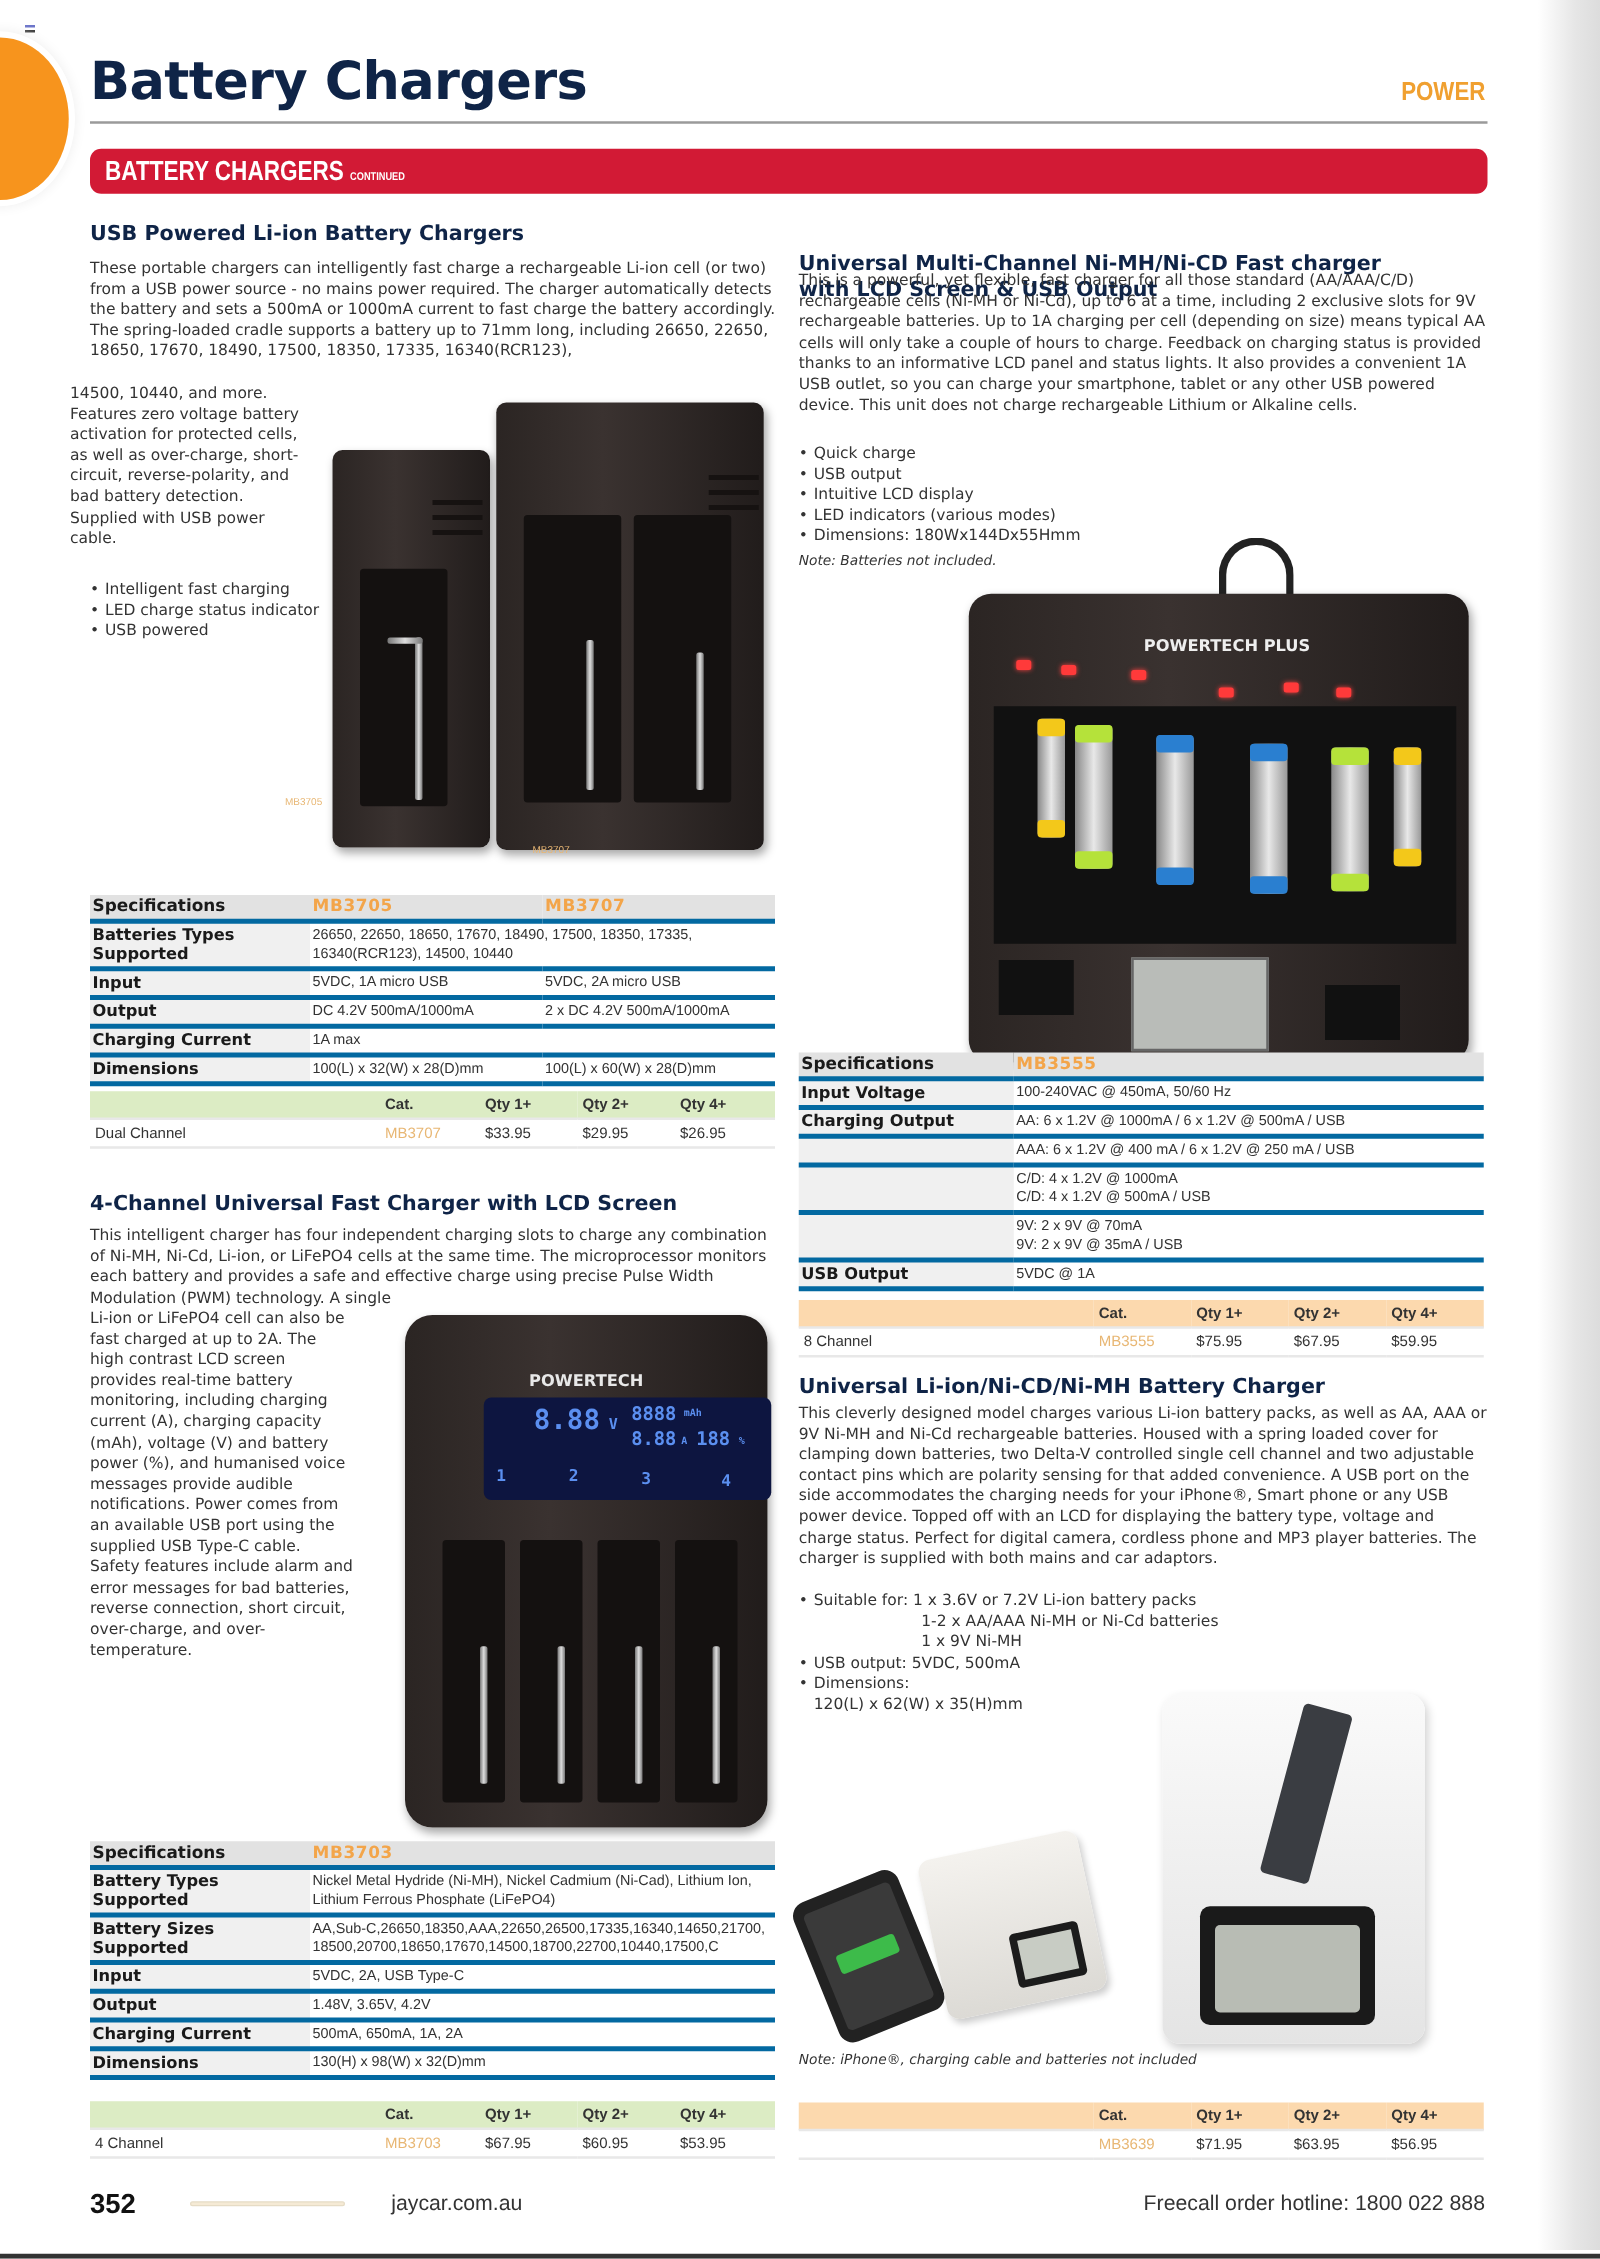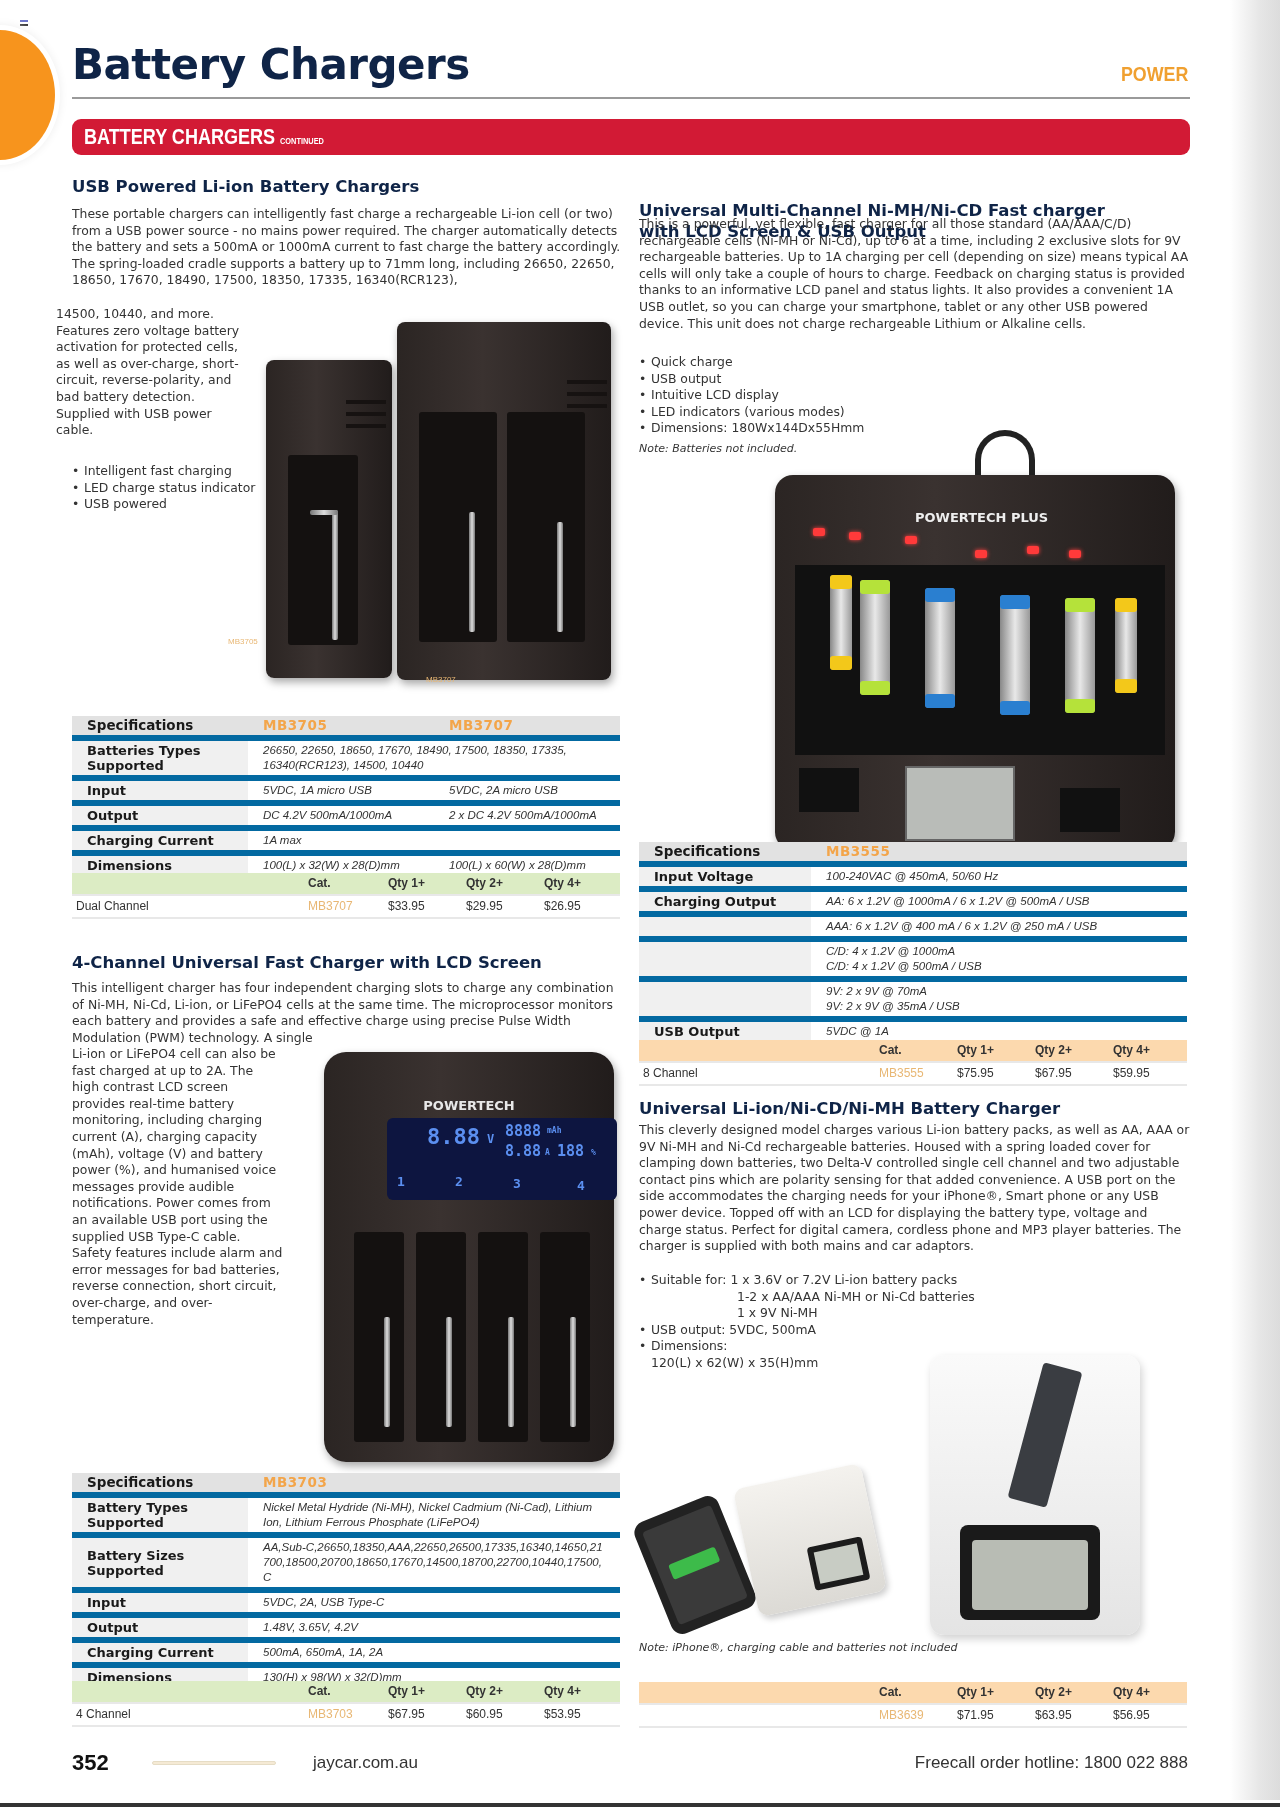--- a/index.html
+++ b/index.html
@@ -34,24 +34,24 @@
     color: #0f2447; line-height: 21px; }
   .body-text { position: absolute; font-family: "DejaVu Sans", sans-serif; font-size: 12.4px; color: #333;
     line-height: 16.6px; }
   .bullets { list-style: none; }
   .bullets li { position: relative; padding-left: 12px; }
   .bullets li::before { content: "•"; position: absolute; left: 0; }
   .note { position: absolute; font-style: italic; font-size: 11px; color: #333; }
 
   
   .spec { position: absolute; border-collapse: collapse; font-size: 11px; }
-  .spec td { padding: 2px 15px; border-bottom: 6px solid #0369a1; vertical-align: top; line-height: 15px; }
+  .spec td { padding: 2px 2px; border-bottom: 4px solid #0369a1; vertical-align: top; line-height: 15px; }
   .spec td.lbl { font-family: "DejaVu Sans", sans-serif; font-weight: bold; font-size: 13px; background: #f0f0f0;
     color: #1a1a1a; line-height: 15px; }
-  .spec td.val { font-family: "Liberation Sans", sans-serif; font-size: 11.5px; color: #333; font-style: italic; }
+  .spec td.val { font-family: "Liberation Sans", sans-serif; font-size: 11.5px; color: #333; }
   .spec tr.head td { background: #e2e2e2; font-weight: bold; font-size: 13.5px; }
   .spec tr.head td.code { color: #f3a54a; font-family: "DejaVu Sans", sans-serif; letter-spacing: 0.5px; }
 
   .price { position: absolute; border-collapse: collapse; font-family: "Liberation Sans", sans-serif; font-size: 12px; }
   .price td { padding: 3px 4px; border-bottom: 2px solid #e8e8e8; line-height: 15px; color: #333; }
   .price tr.head td { font-weight: bold; color: #333; }
   .price.green tr.head td { background: #dcecc4; }
   .price.orange tr.head td { background: #fcd9ae; }
   .price td.cat { color: #e8b774; }
 

